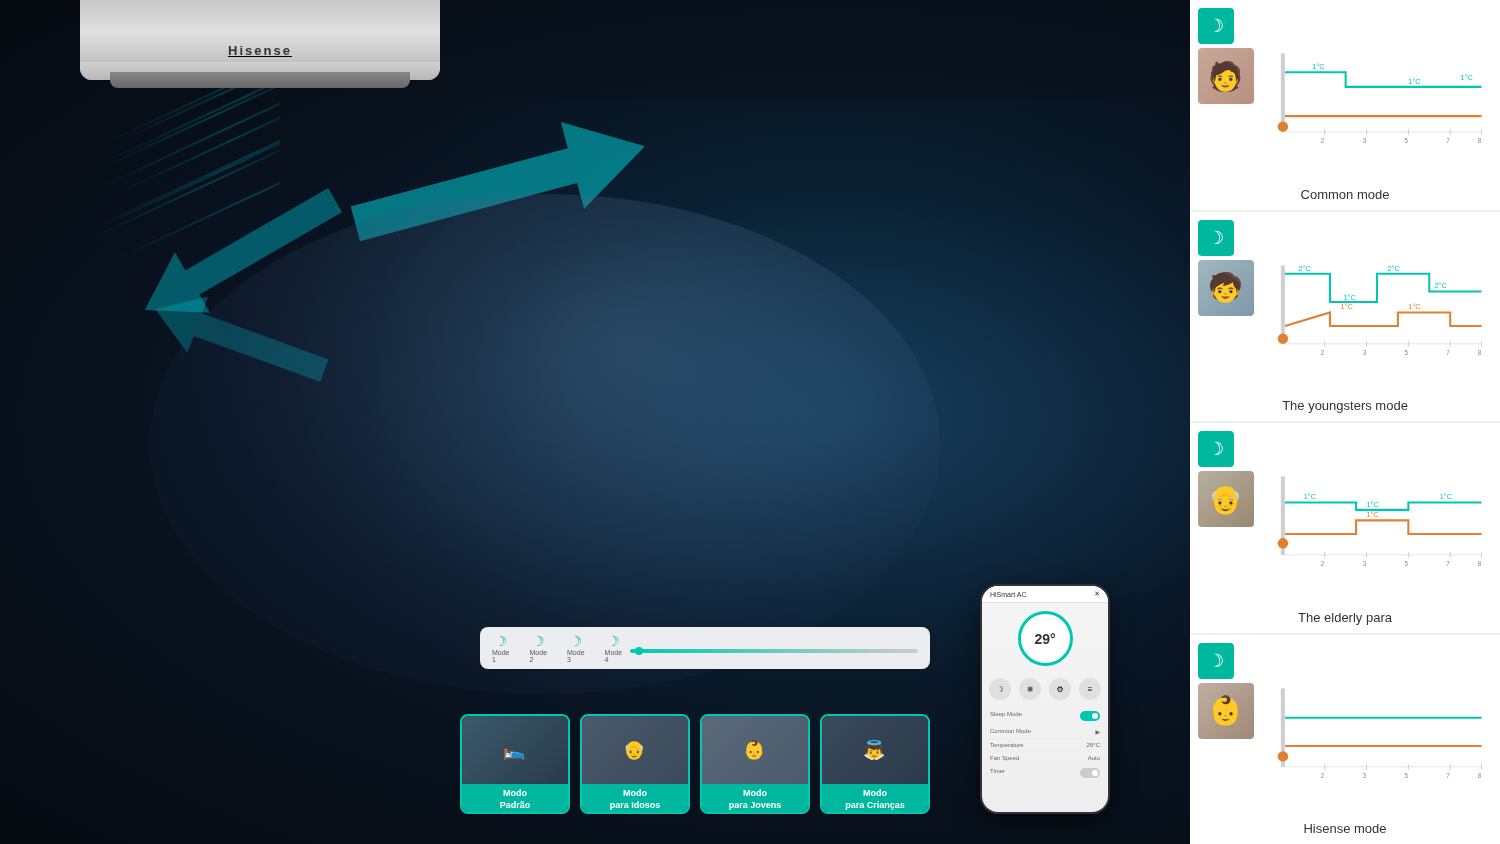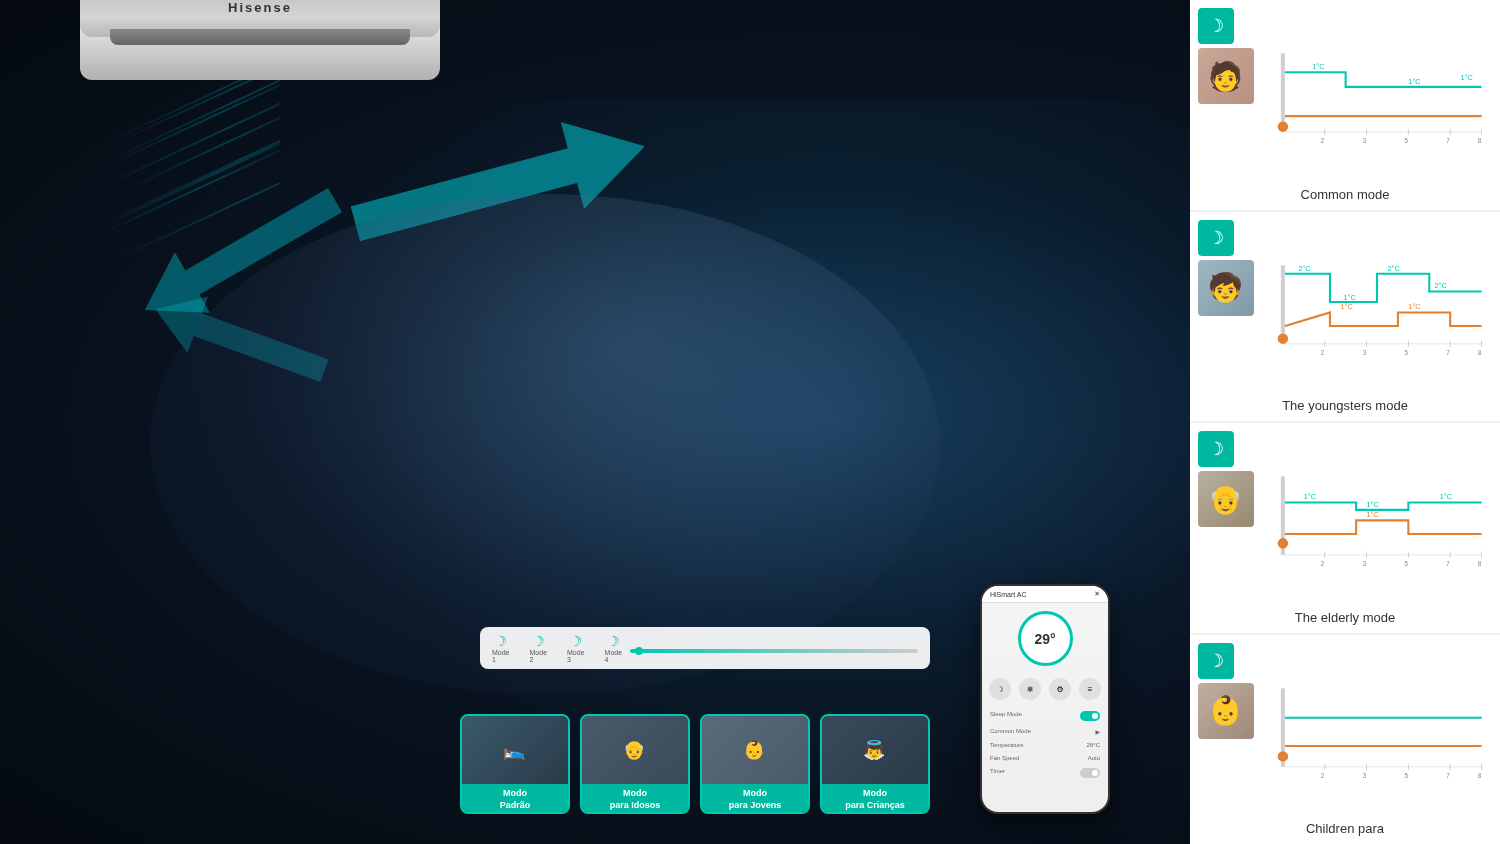--- a/index.html
+++ b/index.html
@@ -34,21 +34,22 @@
       position: absolute;
       top: 0;
       left: 80px;
       width: 360px;
       height: 80px;
       background: linear-gradient(180deg, #c8c8c8 0%, #e0e0e0 40%, #b0b0b0 100%);
       border-radius: 0 0 12px 12px;
       display: flex;
       flex-direction: column;
       align-items: center;
-      justify-content: flex-start;
+      justify-content: flex-end;
+      text-decoration: underline;
     }
     .ac-brand {
       font-size: 13px;
       color: #333;
       font-weight: bold;
       letter-spacing: 2px;
     }
     .ac-bottom-strip {
       width: 100%;
       height: 18px;
@@ -671,21 +672,21 @@
           <text x="100" y="39" font-size="7" fill="#00c8b0">1°C</text>
           <text x="170" y="32" font-size="7" fill="#00c8b0">1°C</text>
 
           <polyline points="22,65 90,65 90,52 140,52 140,65 210,65" fill="none" stroke="#e08030" stroke-width="2"></polyline>
           <text x="100" y="49" font-size="7" fill="#e08030">1°C</text>
 
           <circle cx="20" cy="74" r="5" fill="#e08030"></circle>
         </svg>
       </div>
     </div>
-    <div class="mode-title">The elderly mode</div>
+    <div class="mode-title">The elderly para</div>
   </div>
 
   <div class="mode-card" style="border-bottom:none;">
     <div class="mode-card-content">
       <div class="card-image">
         <div class="moon-badge">
           <span>☽</span>
         </div>
         <div class="person-thumb person-thumb-children">
           <span style="font-size:28px;">👶</span>
@@ -710,16 +711,16 @@
           <rect x="18" y="10" width="4" height="75" fill="#aaa" opacity="0.5"></rect>
 
           <polyline points="22,38 210,38" fill="none" stroke="#00c8b0" stroke-width="2"></polyline>
 
           <polyline points="22,65 210,65" fill="none" stroke="#e08030" stroke-width="2"></polyline>
 
           <circle cx="20" cy="75" r="5" fill="#e08030"></circle>
         </svg>
       </div>
     </div>
-    <div class="mode-title">Children para</div>
+    <div class="mode-title">Hisense mode</div>
   </div>
 
 </div>
 
 </body></html>

